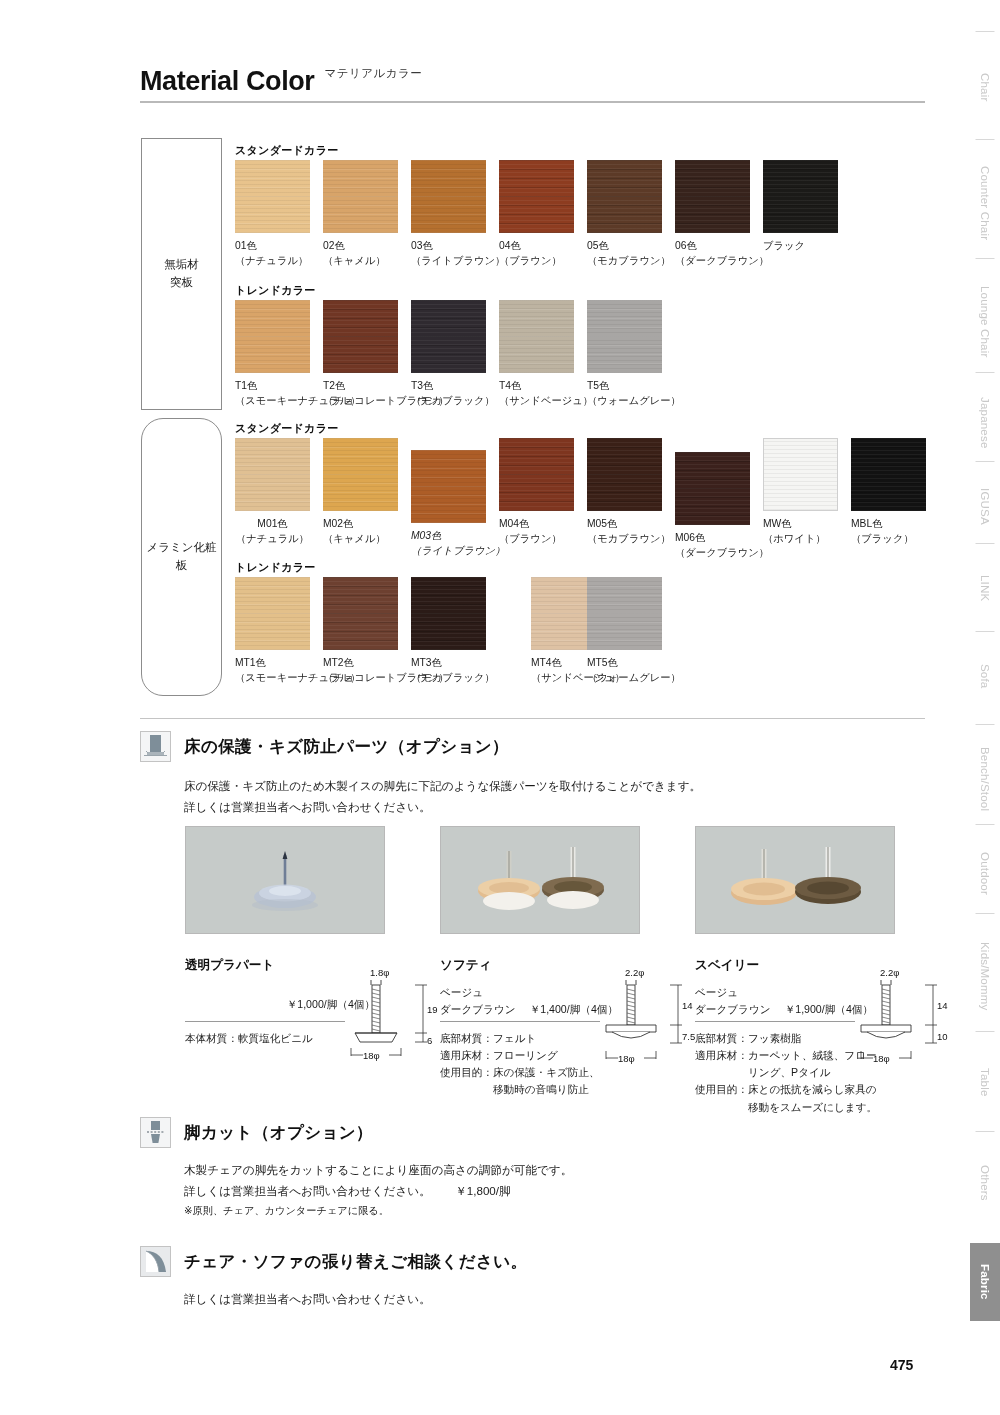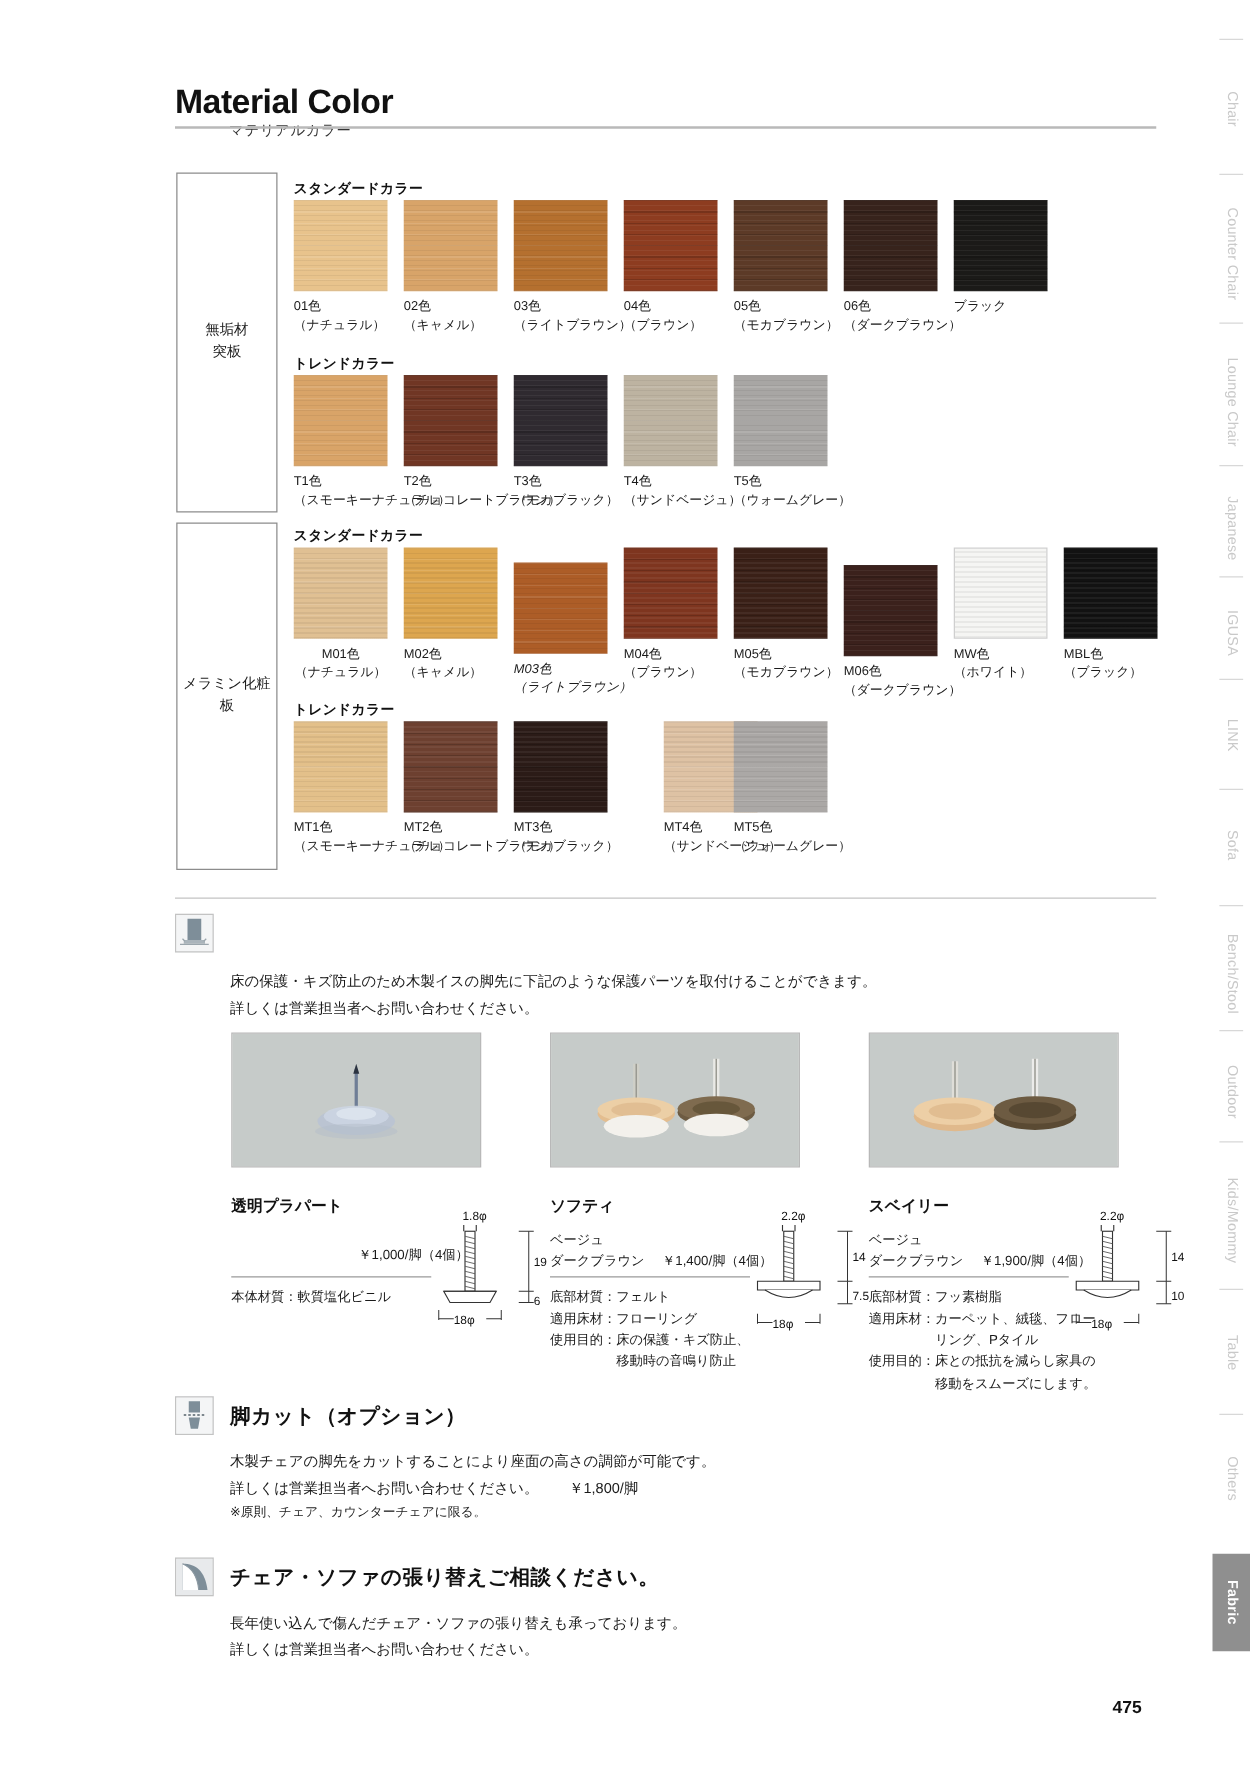--- a/index.html
+++ b/index.html
@@ -25,21 +25,21 @@
   }
   .rail-item .tick {
     position: absolute; top: -9px; left: 50%; transform: translateX(-50%);
     width: 19px; height: 1px; background: #d8d8d8;
   }
   .rail-item.active {
     background: #8f8f8f; color: #ffffff; font-weight: bold;
   }
 
   
-  .hdr { position: absolute; left: 140px; top: 66px; display: flex; align-items: center; flex-direction: column; }
+  .hdr { position: absolute; left: 140px; top: 66px; display: flex; align-items: flex-start; }
   .hdr-en { font-size: 27px; font-weight: bold; letter-spacing: -0.4px; color: #111; }
   .hdr-jp { font-size: 11.5px; margin-left: 10px; color: #333; letter-spacing: .5px; }
   .hdr-rule {
     position: absolute; left: 140px; top: 101px; width: 785px; height: 2px; background: #b9b9b9;
   }
 
   
   .mat-box {
     position: absolute; border: 1px solid #8c8c8c; background: #fff;
     display: flex; align-items: center; justify-content: center;
@@ -237,21 +237,21 @@
           <span class="n">（サンドベージュ）</span>
         </div>
       </div>
       <div class="sw" style="left: 587px; top: 300px;">
         <div class="chip" style="background: repeating-linear-gradient(0deg, rgba(0, 0, 0, 0.055) 0px, rgba(0, 0, 0, 0.055) 1px, transparent 1px, transparent 4px), repeating-linear-gradient(0deg, rgba(255, 255, 255, 0.1) 0px, rgba(255, 255, 255, 0.1) 1px, transparent 1px, transparent 9px), linear-gradient(rgb(168, 166, 164), rgb(168, 166, 164));"></div>
         <div class="cap">
           <span class="n">T5色</span>
           <span class="n">（ウォームグレー）</span>
         </div>
       </div>
-      <div class="mat-box" style="left: 141px; top: 418px; width: 81px; height: 278px;">
+      <div class="mat-box" style="left: 141px; top: 418px; width: 81px; height: 278px; border-radius: 22px;">
         <div><span>メラミン化粧板</span></div>
       </div>
       <div class="grp-label" style="left: 235px; top: 421px;">スタンダードカラー</div>
       <div class="sw" style="left: 235px; top: 438px; text-align: center;">
         <div class="chip" style="background: repeating-linear-gradient(0deg, rgba(0, 0, 0, 0.055) 0px, rgba(0, 0, 0, 0.055) 1px, transparent 1px, transparent 4px), repeating-linear-gradient(0deg, rgba(255, 255, 255, 0.1) 0px, rgba(255, 255, 255, 0.1) 1px, transparent 1px, transparent 9px), linear-gradient(rgb(224, 192, 147), rgb(224, 192, 147));"></div>
         <div class="cap">
           <span class="n">M01色</span>
           <span class="n">（ナチュラル）</span>
         </div>
       </div>
@@ -346,20 +346,21 @@
 
   <div class="sec-icon" style="left:140px; top:731px;">
     <svg width="29" height="29" viewBox="0 0 29 29">
       <rect x="0" y="0" width="29" height="29" fill="#f4f5f6"></rect>
       <rect x="9" y="3" width="11" height="17" fill="#7e8e99"></rect>
       <rect x="6" y="20" width="17" height="3" fill="#aab4bb"></rect>
       <line x1="3" y1="23.5" x2="26" y2="23.5" stroke="#9aa5ac" stroke-width="1"></line>
       <path d="M5 19 L7 21 M24 19 L22 21" stroke="#9aa5ac" stroke-width="1" fill="none"></path>
     </svg>
   </div>
+  <div class="sec-title" style="left:184px; top:736px;">床の保護・キズ防止パーツ（オプション）</div>
   <div class="sec-body" style="left:184px; top:775px;">
     <div>床の保護・キズ防止のため木製イスの脚先に下記のような保護パーツを取付けることができます。</div>
     <div>詳しくは営業担当者へお問い合わせください。</div>
   </div>
 
   <div class="photo" style="left:185px; top:826px;">
     <svg width="198" height="106" viewBox="0 0 198 106">
       <rect width="198" height="106" fill="#c6cbc9"></rect>
       <line x1="99" y1="28" x2="99" y2="62" stroke="#6f7e96" stroke-width="2.6"></line>
       <path d="M99 24 l2.4 8 h-4.8 z" fill="#2b3340"></path>
@@ -558,19 +559,18 @@
     <svg width="29" height="29" viewBox="0 0 29 29">
       <rect width="29" height="29" fill="#e8eaec"></rect>
       <path d="M3 3 h23 v23 h-23 z" fill="#e8eaec"></path>
       <path d="M5 4 C16 4, 23 10, 25 25 L5 25 Z" fill="#7e8e99"></path>
       <path d="M5 4 C12 7, 17 14, 18 25 L5 25 Z" fill="#ffffff"></path>
       <path d="M5 4 C12 7, 17 14, 18 25" stroke="#8d9aa3" stroke-width="0.9" fill="none"></path>
     </svg>
   </div>
   <div class="sec-title" style="left:184px; top:1251px;">チェア・ソファの張り替えご相談ください。</div>
   <div class="sec-body" style="left:184px; top:1288px;">
-    <div>長年使い込んで傷んだチェア・ソファの張り替えも承っております。</div>
     <div>詳しくは営業担当者へお問い合わせください。</div>
   </div>
 
   <div style="position:absolute; left:890px; top:1357px; font-size:14px; font-weight:bold; color:#111;">475</div>
 
 </div>
 
 </body></html>

